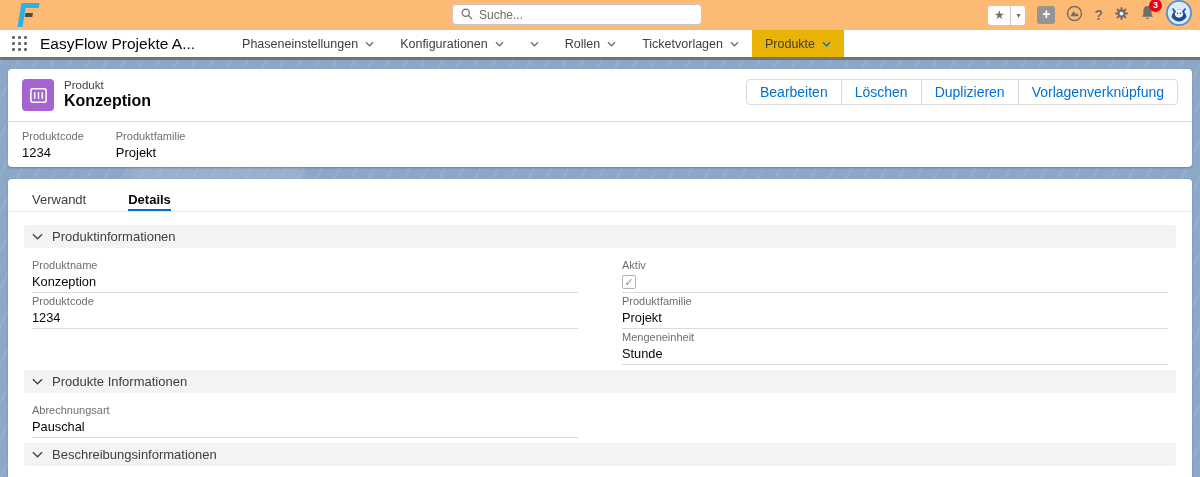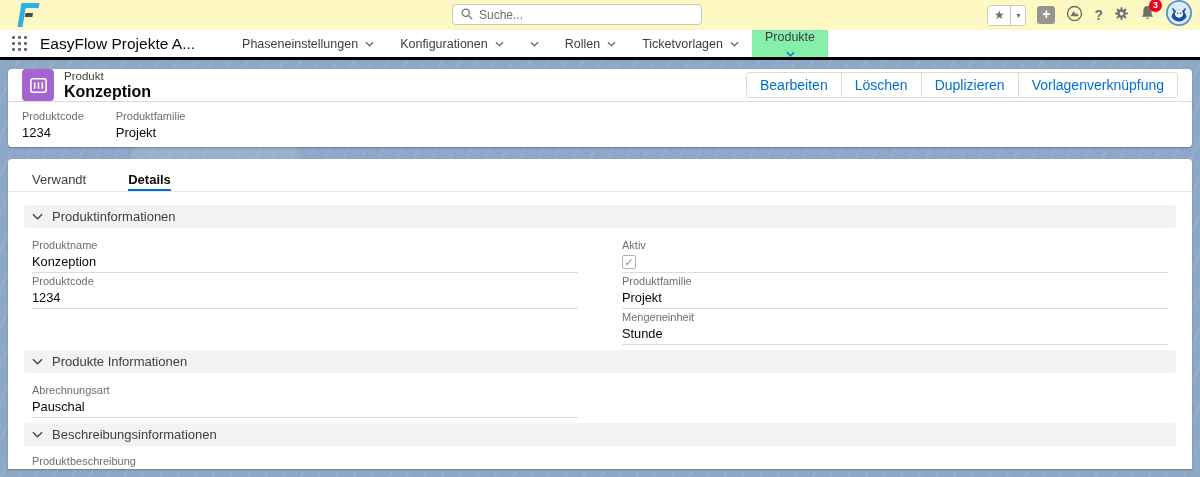--- a/index.html
+++ b/index.html
@@ -1,58 +1,58 @@
 <!DOCTYPE html>
 <html><head>
 <meta charset="utf-8">
 <style>
   * { box-sizing: border-box; margin: 0; padding: 0; }
   html, body { width: 1200px; height: 477px; overflow: hidden; }
   body { font-family: "Liberation Sans", sans-serif; background: #fff; }
 
   
-  .top-header { height: 30px; background: #fef9c3; position: relative; display: flex; align-items: center; text-decoration: underline; }
+  .top-header { height: 30px; background: #fdba74; position: relative; display: flex; align-items: center; text-decoration: underline; }
   .logo { position: absolute; left: 15px; top: 2px; }
   .search-wrap { position: absolute; left: 452px; top: 4px; width: 250px; height: 21px;
     border: 1px solid #c9c7c5; border-radius: 4px; background: #fff; display: flex; align-items: center; padding: 0 8px; }
   .search-wrap input { border: none; outline: none; flex: 1; font-size: 12px; color: #3e3e3c; margin-left: 6px; font-family: inherit; }
   .search-wrap input::placeholder { color: #706e6b; }
   .hdr-icons { position: absolute; right: 8px; top: 0; height: 30px; display: flex; align-items: center; gap: 11px; }
   .fav-group { display: flex; height: 21px; border: 1px solid #c9c7c5; border-radius: 4px; overflow: hidden; }
   .fav-star, .fav-caret { display: flex; align-items: center; justify-content: center; color: #706e6b; background: #fff; }
   .fav-star { width: 22px; font-size: 12px; }
   .fav-caret { width: 15px; font-size: 8px; border-left: 1px solid #c9c7c5; }
   .plus-btn { width: 18px; height: 18px; background: #979593; color: #fff; border-radius: 3px;
     font-size: 14px; line-height: 17px; text-align: center; font-weight: bold; }
   .q-icon { color: #706e6b; font-size: 14px; font-weight: bold; }
   .bell-wrap { position: relative; }
   .badge { position: absolute; top: -6px; right: -7px; min-width: 13px; height: 13px; padding: 0 3px;
     background: #ea001e; border-radius: 8px; color: #fff; font-size: 9px; line-height: 13px; text-align: center; font-weight: bold; }
 
   
-  .nav { height: 30px; background: #fff; border-bottom: 3px solid #000000; display: flex; align-items: stretch; }
+  .nav { height: 30px; background: #fff; border-bottom: 3px solid #737373; display: flex; align-items: stretch; }
   .waffle { width: 16px; height: 16px; display: grid; grid-template-columns: repeat(3,1fr); gap: 2.5px; align-self: center; margin: 0 12px 0 12px; }
   .waffle span { width: 3px; height: 3px; background: #6b6968; border-radius: 1px; }
   .app-name { align-self: center; font-size: 15.5px; color: #080707; margin-right: 34px; white-space: nowrap; }
   .nav-tabs { display: flex; align-items: stretch; }
   .nav-tab { display: flex; align-items: center; gap: 7px; padding: 0 13px; font-size: 12.5px; color: #3e3e3c; cursor: pointer; white-space: nowrap; }
-  .nav-tab.active { background: #86efac; flex-direction: column; }
+  .nav-tab.active { background: #eab308; }
 
   
   .page { height: 417px; padding: 9px 8px 0;
     background-color: #8da8c7;
     background-image:
       repeating-linear-gradient(115deg, rgba(255,255,255,0.07) 0 2px, rgba(255,255,255,0) 2px 16px),
       radial-gradient(circle at 18% 30%, rgba(255,255,255,0.10) 0 8%, rgba(255,255,255,0) 9%),
       radial-gradient(circle at 65% 75%, rgba(255,255,255,0.08) 0 10%, rgba(255,255,255,0) 11%);
   }
 
   
   .record-card { background: #fff; border-radius: 4px; box-shadow: 0 1px 2px rgba(0,0,0,0.25); margin-bottom: 12px; }
-  .record-head { display: flex; align-items: center; padding: 0 14px; }
+  .record-head { display: flex; align-items: flex-start; padding: 10px 14px; }
   .product-icon { width: 32px; height: 32px; border-radius: 4px; background: #a564cf; display: flex; align-items: center; justify-content: center; }
   .record-titles { margin-left: 10px; }
   .entity-label { font-size: 11.5px; color: #3e3e3c; }
   .record-title { font-size: 16px; font-weight: bold; color: #080707; margin-top: 1px; }
   .actions { margin-left: auto; display: flex; }
   .btn { padding: 4px 13px; font-size: 14px; color: #0070d2; background: #fff; border: 1px solid #dddbda; margin-left: -1px; cursor: pointer; white-space: nowrap; font-family: inherit; }
   .btn:first-child { border-radius: 4px 0 0 4px; margin-left: 0; }
   .btn:last-child { border-radius: 0 4px 4px 0; }
   .record-divider { border-top: 1px solid #dddbda; }
   .highlights { display: flex; gap: 32px; padding: 8px 14px 7px; }

